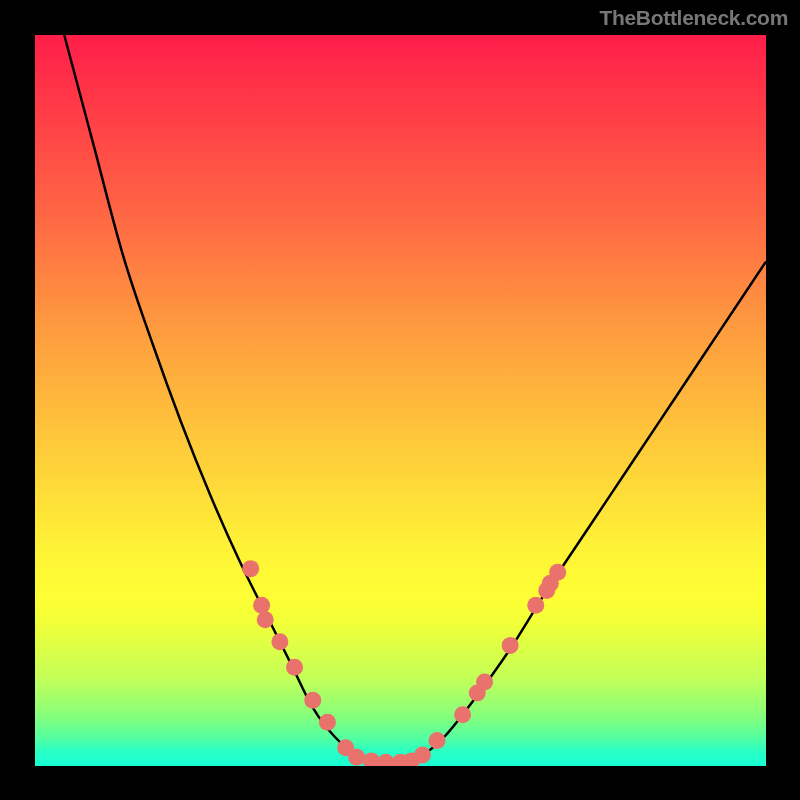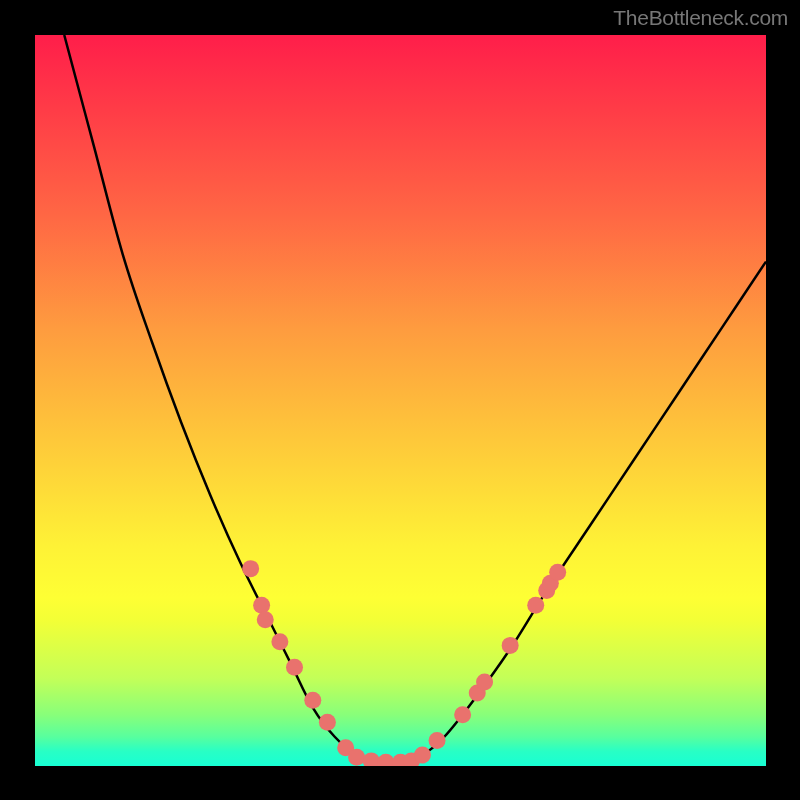--- a/index.html
+++ b/index.html
@@ -40,21 +40,21 @@
       #28ffc5 98%,
       #18ffd4 100%
     );
   }
   .watermark {
     position: absolute;
     top: 6px;
     right: 12px;
     color: #777;
     font-size: 21px;
-    font-weight: 400;
+    font-weight: 700;
     letter-spacing: -0.3px;
     z-index: 10;
   }
   svg.curves {
     position: absolute;
     left: 0;
     top: 0;
     width: 100%;
     height: 100%;
   }

